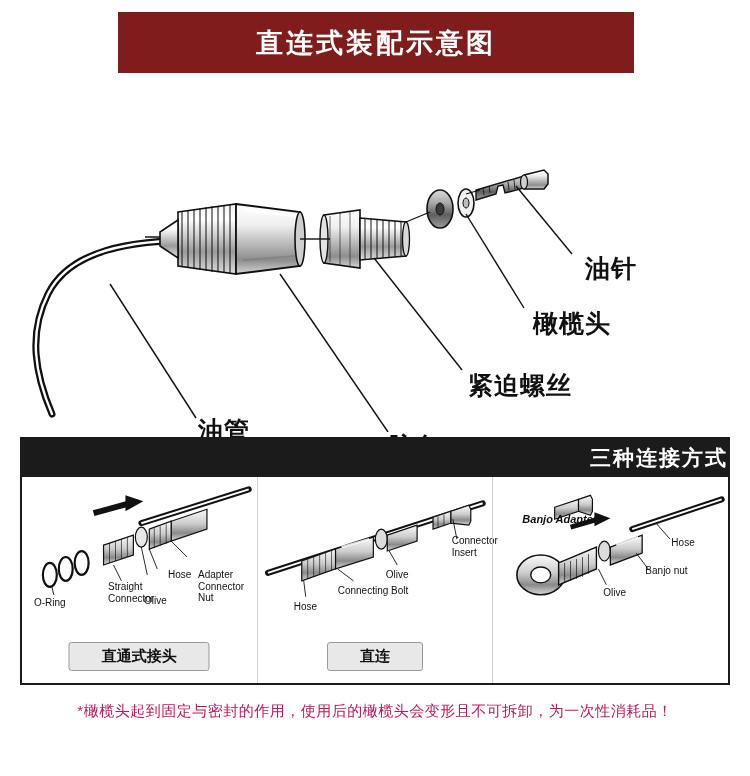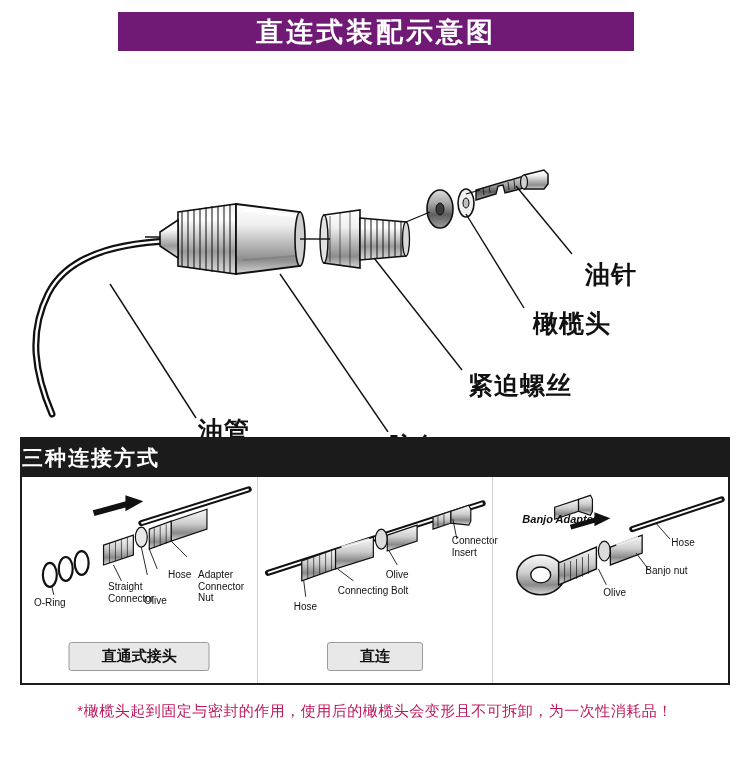--- a/index.html
+++ b/index.html
@@ -15,22 +15,22 @@
     color: #111;
     overflow: hidden;
   }
 
   
   .title-banner {
     position: absolute;
     left: 118px;
     top: 12px;
     width: 516px;
-    height: 39px;
-    background: #701a75;
+    height: 61px;
+    background: #7f1d1d;
     display: flex;
     align-items: center;
     justify-content: center;
   }
   .title-banner .title-text {
     color: #ffffff;
     font-size: 27px;
     font-weight: bold;
     letter-spacing: 3px;
   }
@@ -48,21 +48,21 @@
   }
 
   .callout-label {
     position: absolute;
     font-size: 25px;
     font-weight: bold;
     color: #111;
     letter-spacing: 1px;
     white-space: nowrap;
   }
-  .lbl-oil-needle { left: 585px; top: 196px; }
+  .lbl-oil-needle { left: 585px; top: 190px; }
   .lbl-olive      { left: 533px; top: 245px; }
   .lbl-screw      { left: 468px; top: 307px; }
   .lbl-hose       { left: 198px; top: 352px; }
   .lbl-sleeve     { left: 388px; top: 368px; }
 
   
   .bottom-panel {
     position: absolute;
     left: 20px;
     top: 437px;
@@ -70,21 +70,21 @@
     height: 248px;
     border: 2px solid #1b1b1b;
     box-sizing: border-box;
     background: #fff;
   }
   .panel-header {
     height: 38px;
     background: #1b1b1b;
     display: flex;
     align-items: center;
-    justify-content: flex-start;
+    justify-content: flex-end;
   }
   .panel-header .panel-title {
     color: #fff;
     font-size: 21px;
     font-weight: bold;
     letter-spacing: 2px;
   }
   .panel-body {
     display: flex;
     height: 206px;

